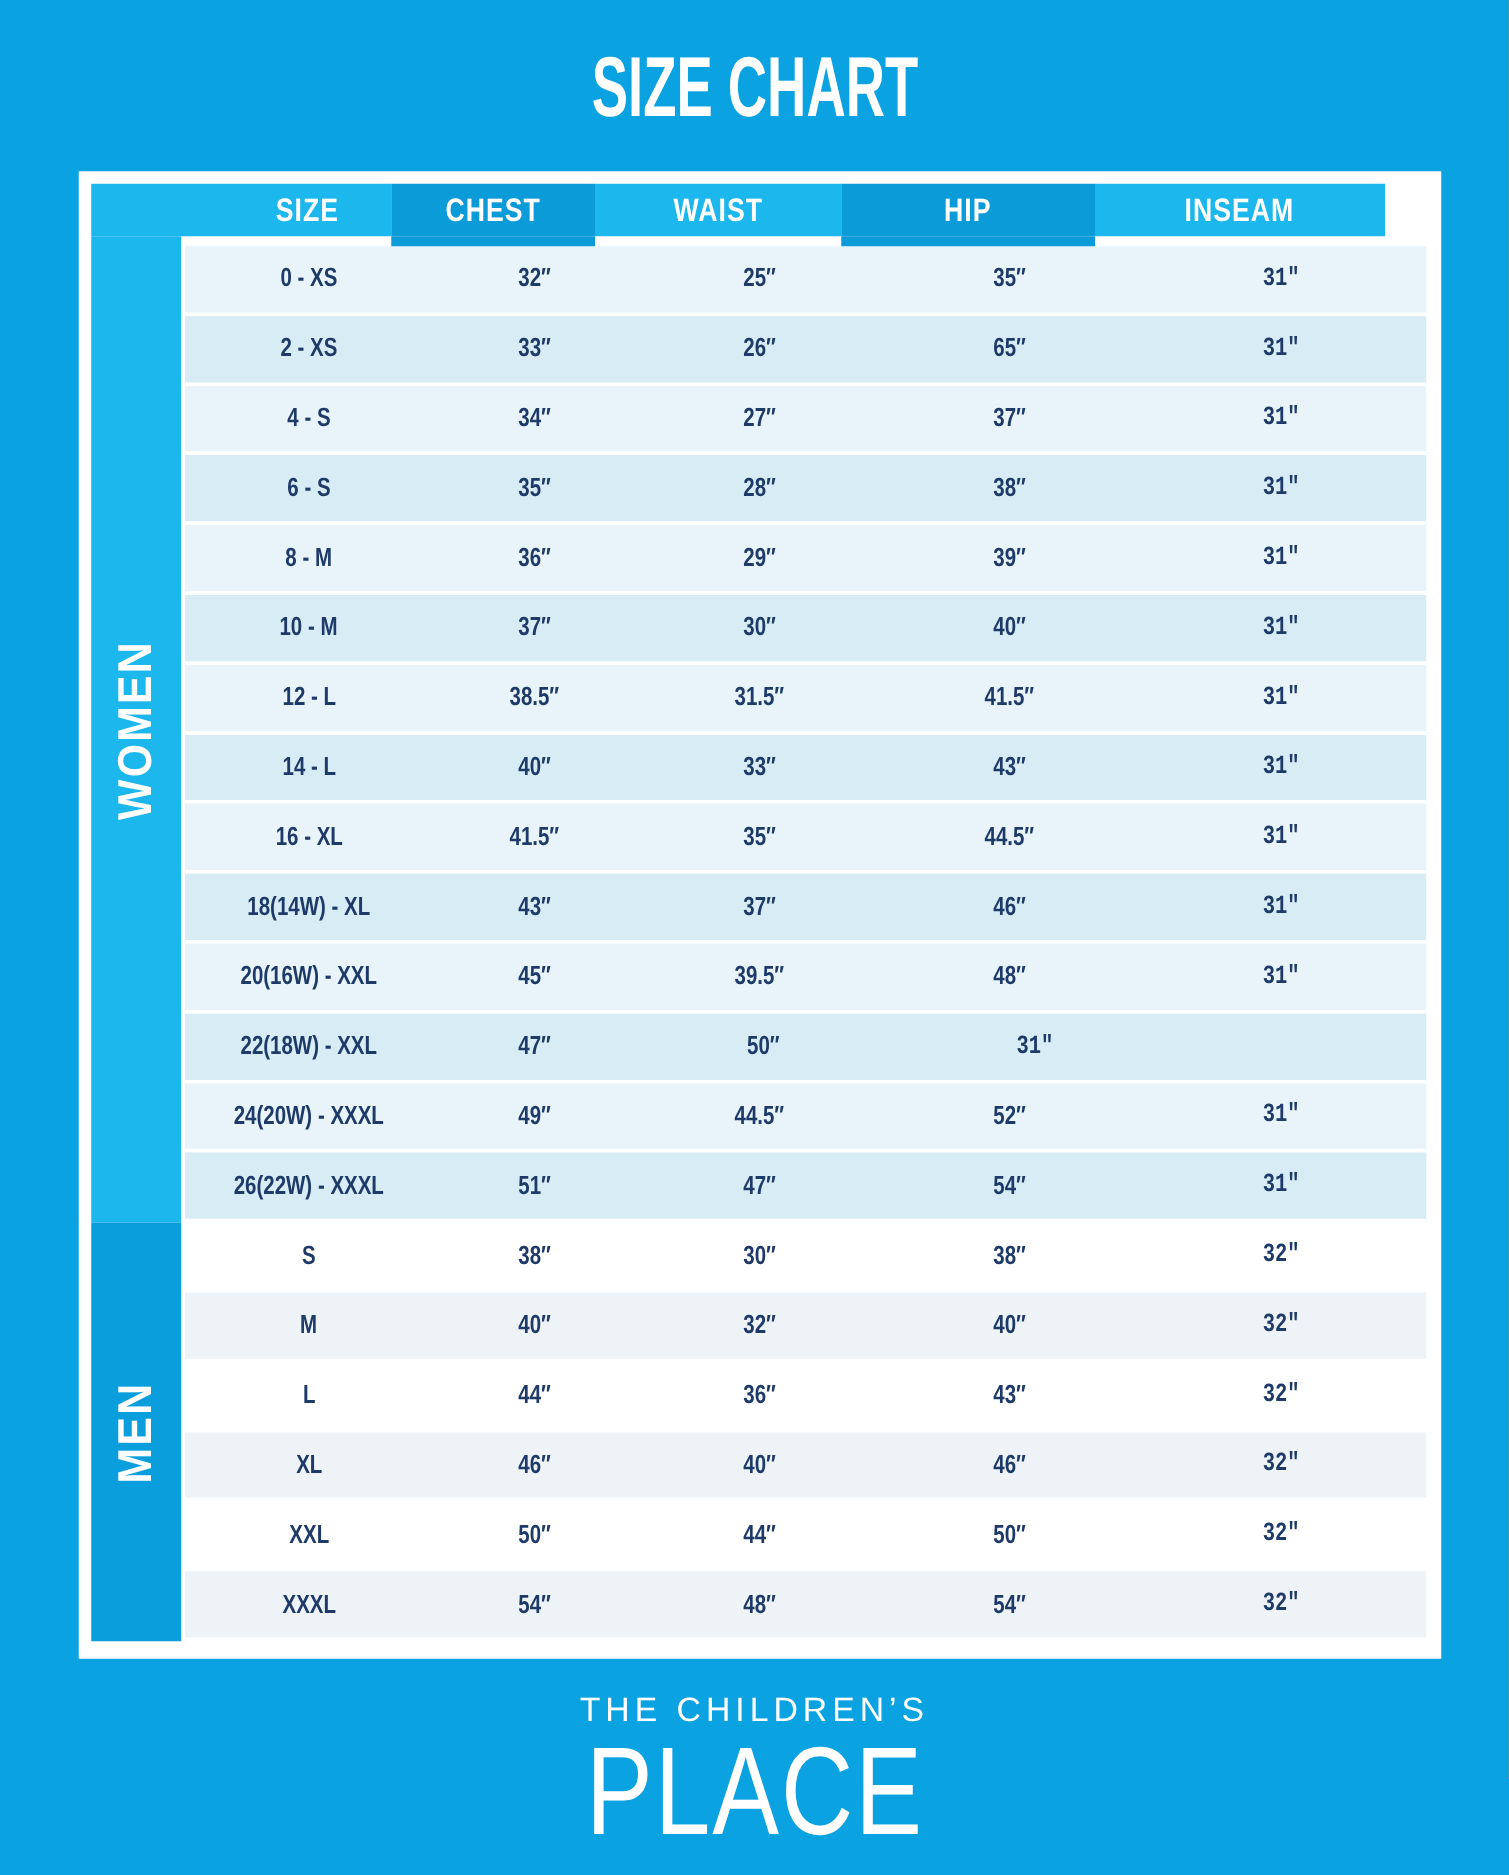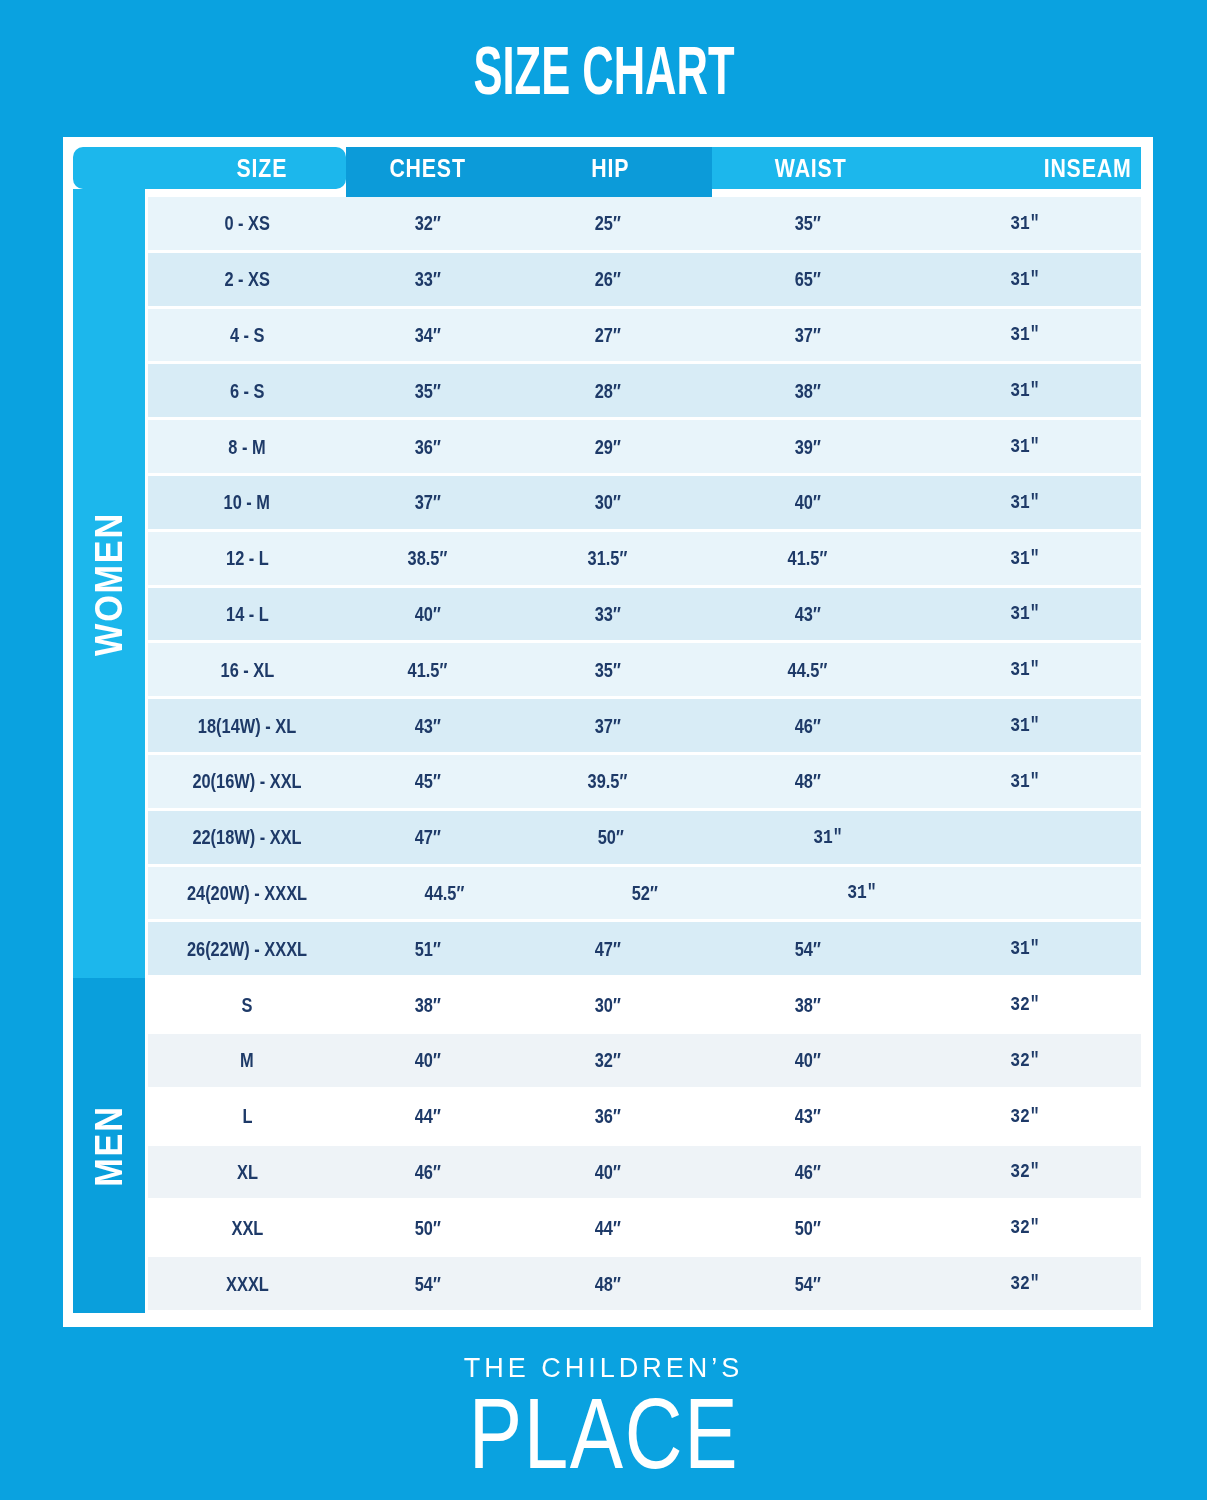--- a/index.html
+++ b/index.html
@@ -47,25 +47,25 @@
   .header-row{display:flex;height:42px;position:relative;}
   .hcell{
     display:flex;align-items:center;justify-content:center;
     height:42px;position:relative;
   }
   .hcell span{
     display:inline-block;color:var(--white);font-weight:bold;
     font-size:26px;letter-spacing:1px;white-space:nowrap;
     transform:scaleX(0.82);transform-origin:center;
   }
-  .hc-size  {width:273px;background:var(--headerLight);padding-left:105px;border-radius:10px;}
+  .hc-size  {width:240px;background:var(--headerLight);padding-left:105px;}
   .hc-chest {width:163px;background:var(--headerDark);}
   .hc-waist {width:197px;background:var(--headerLight);}
   .hc-hip   {width:203px;background:var(--headerDark);}
-  .hc-inseam{width:232px;background:var(--headerLight);justify-content:flex-end;}
+  .hc-inseam{width:232px;background:var(--headerLight);}
   
   .hc-dark::after{
     content:"";position:absolute;left:0;top:42px;width:100%;height:8px;
     background:var(--headerDark);
   }
   
   .body{display:flex;height:1124px;}
   .band{width:72px;display:flex;flex-direction:column;}
   .band-seg{position:relative;}
   .band-women{height:789px;background:var(--womenBand);}
@@ -116,25 +116,25 @@
 
   <div class="frame">
 
     <div class="header-row">
       <div class="hcell hc-size">
         <span>SIZE</span>
       </div>
       <div class="hcell hc-chest hc-dark">
         <span>CHEST</span>
       </div>
+      <div class="hcell hc-waist">
+        <span>WAIST</span>
+      </div>
       <div class="hcell hc-hip hc-dark">
         <span>HIP</span>
-      </div>
-      <div class="hcell hc-waist">
-        <span>WAIST</span>
       </div>
       <div class="hcell hc-inseam">
         <span>INSEAM</span>
       </div>
     </div>
 
     <div class="body">
       <div class="band">
         <div class="band-seg band-women">
           <span>WOMEN</span>
@@ -342,20 +342,23 @@
               <span>50″</span>
             </div>
             <div class="cell c4">
               <span>31″</span>
             </div>
           </div>
           <div class="row sec-w">
             <div class="cell c0">
               <span>24(20W) - XXXL</span>
             </div>
+            <div class="cell c1">
+              <span>49″</span>
+            </div>
             <div class="cell c2">
               <span>44.5″</span>
             </div>
             <div class="cell c3">
               <span>52″</span>
             </div>
             <div class="cell c4">
               <span>31″</span>
             </div>
           </div>

